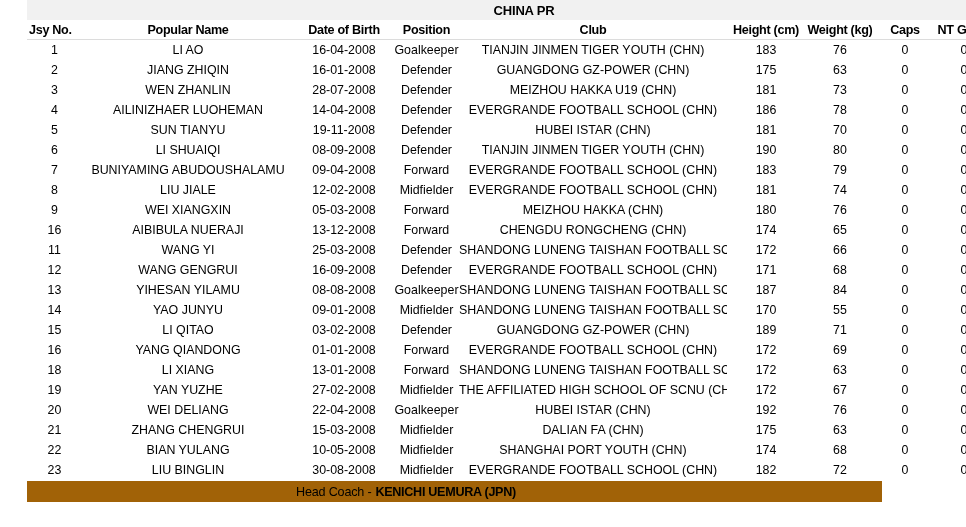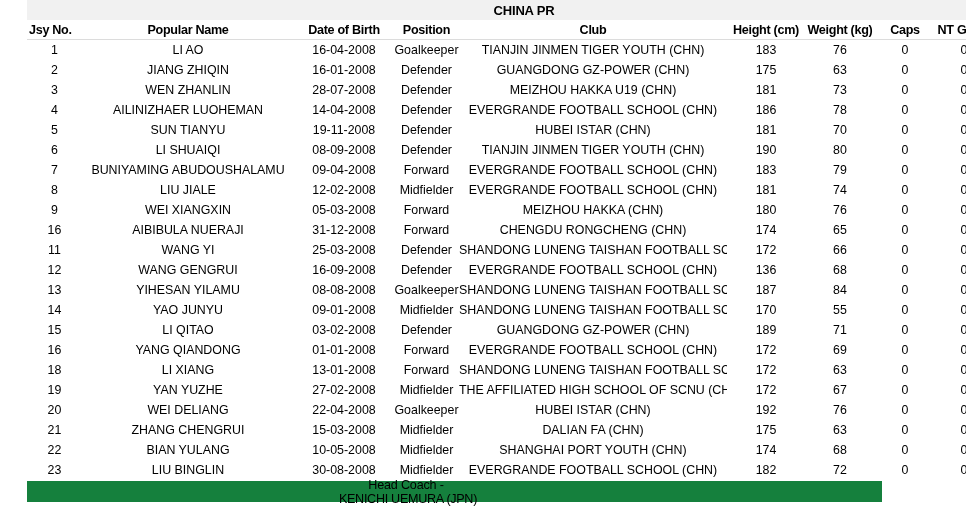--- a/index.html
+++ b/index.html
@@ -21,26 +21,26 @@
     height:19px;padding:0;font-size:12.6px;font-weight:bold;
     letter-spacing:-0.3px;text-align:center;white-space:nowrap;overflow:hidden;
     border-bottom:1px solid #dcdcdc;
   }
   th.left{text-align:left;padding-left:2px;}
   td{
     height:20px;padding:0;font-size:12.4px;line-height:20px;
     text-align:center;white-space:nowrap;overflow:hidden;
   }
   .footer-bar{
-    margin-top:1px;height:21px;width:855px;background:#15803d;
+    margin-top:1px;height:21px;width:855px;background:#a16207;
     box-sizing:border-box;padding-right:97px;
     display:flex;align-items:center;justify-content:center;
-    font-size:12.6px;letter-spacing:-0.2px;flex-direction:column;
-  }
-  .footer-bar b{font-weight:normal;margin-left:4px;letter-spacing:-0.3px;}
+    font-size:12.6px;letter-spacing:-0.2px;
+  }
+  .footer-bar b{font-weight:bold;margin-left:4px;letter-spacing:-0.3px;}
 </style>
 </head>
 <body>
 
 <div class="page">
 
   <div class="title-bar">
     <span>CHINA PR</span>
   </div>
 
@@ -165,21 +165,21 @@
           <td>Forward</td>
           <td>MEIZHOU HAKKA (CHN)</td>
           <td>180</td>
           <td>76</td>
           <td>0</td>
           <td>0</td>
         </tr>
         <tr>
           <td>16</td>
           <td>AIBIBULA NUERAJI</td>
-          <td>31-12-2008</td>
+          <td>13-12-2008</td>
           <td>Forward</td>
           <td>CHENGDU RONGCHENG (CHN)</td>
           <td>174</td>
           <td>65</td>
           <td>0</td>
           <td>0</td>
         </tr>
         <tr>
           <td>11</td>
           <td>WANG YI</td>
@@ -190,21 +190,21 @@
           <td>66</td>
           <td>0</td>
           <td>0</td>
         </tr>
         <tr>
           <td>12</td>
           <td>WANG GENGRUI</td>
           <td>16-09-2008</td>
           <td>Defender</td>
           <td>EVERGRANDE FOOTBALL SCHOOL (CHN)</td>
-          <td>136</td>
+          <td>171</td>
           <td>68</td>
           <td>0</td>
           <td>0</td>
         </tr>
         <tr>
           <td>13</td>
           <td>YIHESAN YILAMU</td>
           <td>08-08-2008</td>
           <td>Goalkeeper</td>
           <td>SHANDONG LUNENG TAISHAN FOOTBALL SCHOOL (CHN)</td>

